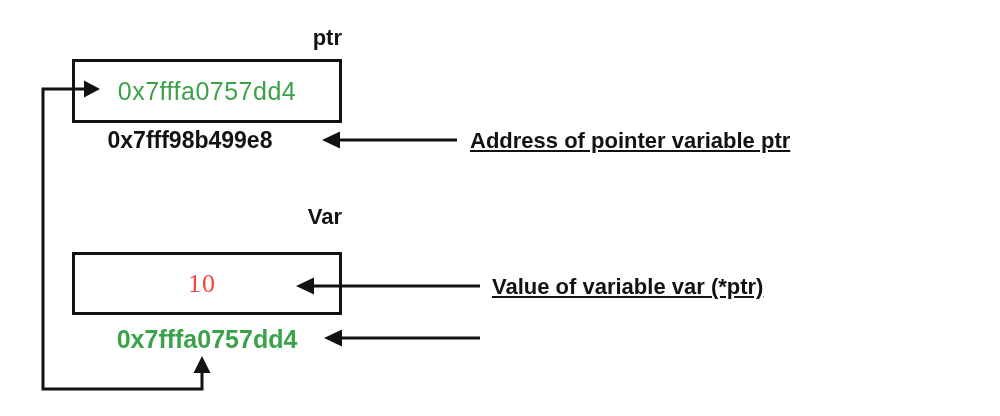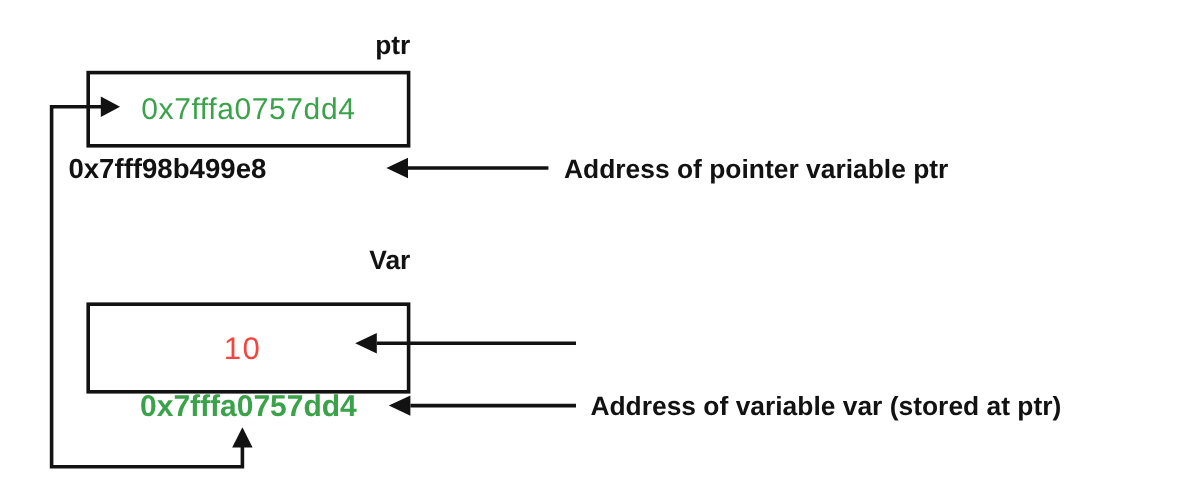--- a/index.html
+++ b/index.html
@@ -33,56 +33,58 @@
     left: 72px;
     width: 270px;
     border: 3px solid #121212;
     box-sizing: border-box;
     background: #ffffff;
     display: flex;
     align-items: center;
     justify-content: center;
   }
   .ptr-box { top: 59px;  height: 64px; }
-  .var-box { top: 252px; height: 76px; }
+  .var-box { top: 252px; height: 63px; font-family: Liberation Serif, serif; }
   .ptr-value {
     font-size: 25px;
     font-weight: normal;
     color: #3aa34a;
     letter-spacing: 0.5px;
   }
   .var-value {
     font-size: 26px;
     font-weight: normal;
     color: #f4443e;
     padding-right: 10px;
     letter-spacing: 1px;
   }
   .ptr-address {
     left: 57px;
     top: 127px;
     width: 266px;
+    text-align: center;
     font-size: 23px;
     font-weight: bold;
     color: #121212;
   }
   .var-address {
     left: 72px;
     top: 325px;
     width: 270px;
     text-align: center;
     font-size: 25px;
     font-weight: bold;
     color: #3aa34a;
   }
   .callout-label {
     font-size: 22px;
     font-weight: bold;
     color: #121212;
     white-space: nowrap;
+    text-decoration: underline;
   }
   .label-1 { left: 470px; top: 128px; }
   .label-2 { left: 492px; top: 274px; }
   .label-3 { left: 492px; top: 326px; }
 </style>
 </head>
 <body>
 
 <div class="canvas">
 
@@ -97,22 +99,22 @@
   <div class="abs callout-label label-1">Address of pointer variable ptr</div>
 
   <div class="abs box-title var-title">Var</div>
 
   <div class="abs mem-box var-box">
     <span class="var-value">10</span>
   </div>
 
   <div class="abs var-address">0x7fffa0757dd4</div>
 
+  <div class="abs callout-label label-2">Value of variable var (*ptr)</div>
 
-  <div class="abs callout-label label-3">Address of variable var (stored at ptr)</div>
 
   <svg class="arrow-layer" viewBox="0 0 1000 416" aria-hidden="true">
 
     <g>
       <polyline points="85,89 43,89 43,389 202,389 202,372" fill="none" stroke="#121212" stroke-width="3"></polyline>
       <polygon points="84,80.5 84,97.5 100,89" fill="#121212"></polygon>
       <polygon points="193.5,373 210.5,373 202,356" fill="#121212"></polygon>
     </g>
 
     <g>

